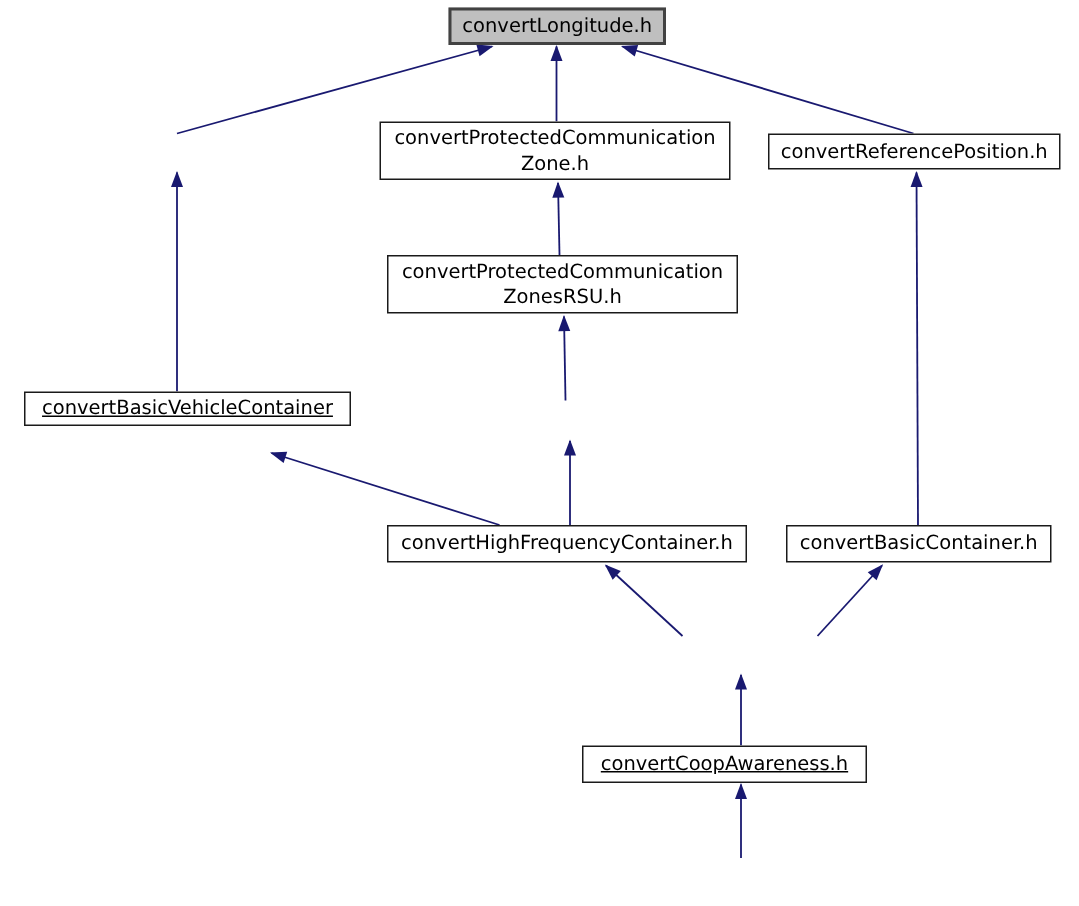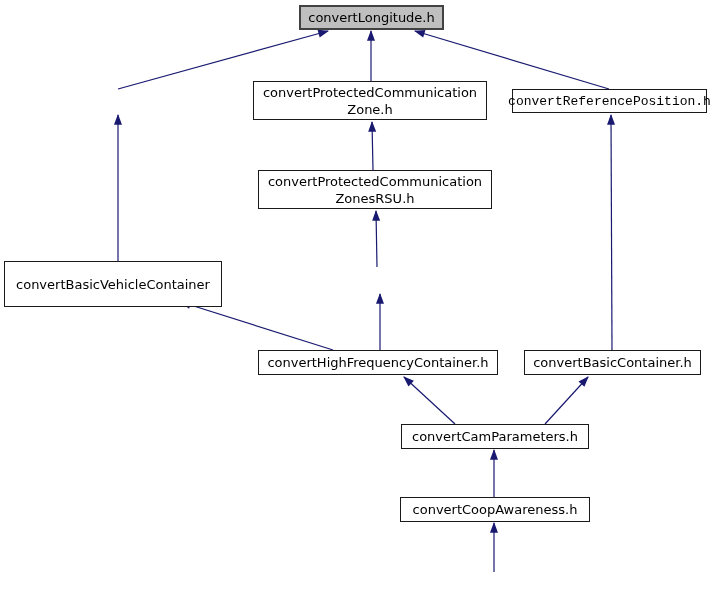--- a/index.html
+++ b/index.html
@@ -27,28 +27,28 @@
     white-space:nowrap;
     cursor:pointer;
   }
   .node span{display:block;}
   .node.highlight{background:#bfbfbf;border:2px solid #424242;}
   .node.bold-border{border:2px solid #424242;}
   
   .n0 {left:299px;top:5px;  width:145px;height:25px;}
   .n1 {left:14px; top:89px; width:209px;height:24px;}
   .n2 {left:253px;top:81px; width:234px;height:39px;}
-  .n3 {left:512px;top:89px; width:195px;height:24px;font-family:Liberation Mono, monospace;}
+  .n3 {left:512px;top:89px; width:195px;height:24px;}
   .n4 {left:258px;top:170px;width:234px;height:39px;}
-  .n5 {left:4px;  top:261px;width:218px;height:46px;}
+  .n5 {left:16px;  top:261px;width:218px;height:23px;text-decoration:underline;}
   .n6 {left:246px;top:267px;width:268px;height:25px;}
   .n7 {left:258px;top:350px;width:240px;height:25px;}
   .n8 {left:524px;top:350px;width:177px;height:25px;}
   .n9 {left:401px;top:424px;width:188px;height:25px;}
-  .n10{left:400px;top:497px;width:190px;height:25px;}
+  .n10{left:388px;top:497px;width:190px;height:25px;text-decoration:underline;}
   .n11{left:437px;top:572px;width:114px;height:25px;}
   .edge{stroke:#191970;stroke-width:1.2;fill:none;}
 </style>
 </head>
 <body>
 
 <div id="canvas">
 
   <svg id="edges" viewBox="0 0 719 604" xmlns="http://www.w3.org/2000/svg">
     <defs>
@@ -96,22 +96,19 @@
 
 
   <div class="node n8">
     <span>convertBasicContainer.h</span>
   </div>
 
   <div class="node n7">
     <span>convertHighFrequencyContainer.h</span>
   </div>
 
-  <div class="node n9">
-    <span>convertCamParameters.h</span>
-  </div>
 
   <div class="node n10">
     <span>convertCoopAwareness.h</span>
   </div>
 
 
 </div>
 
 </body></html>

